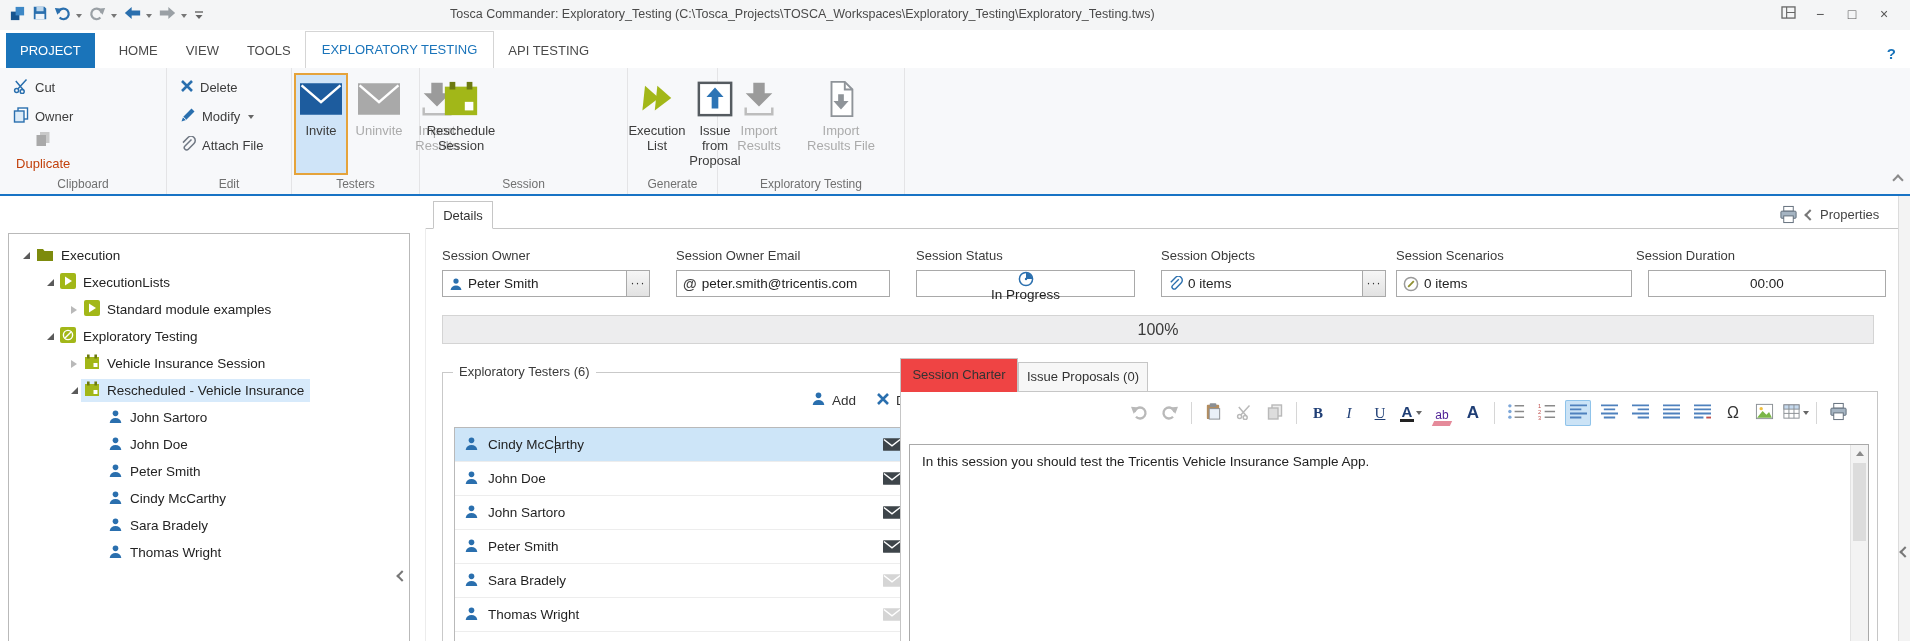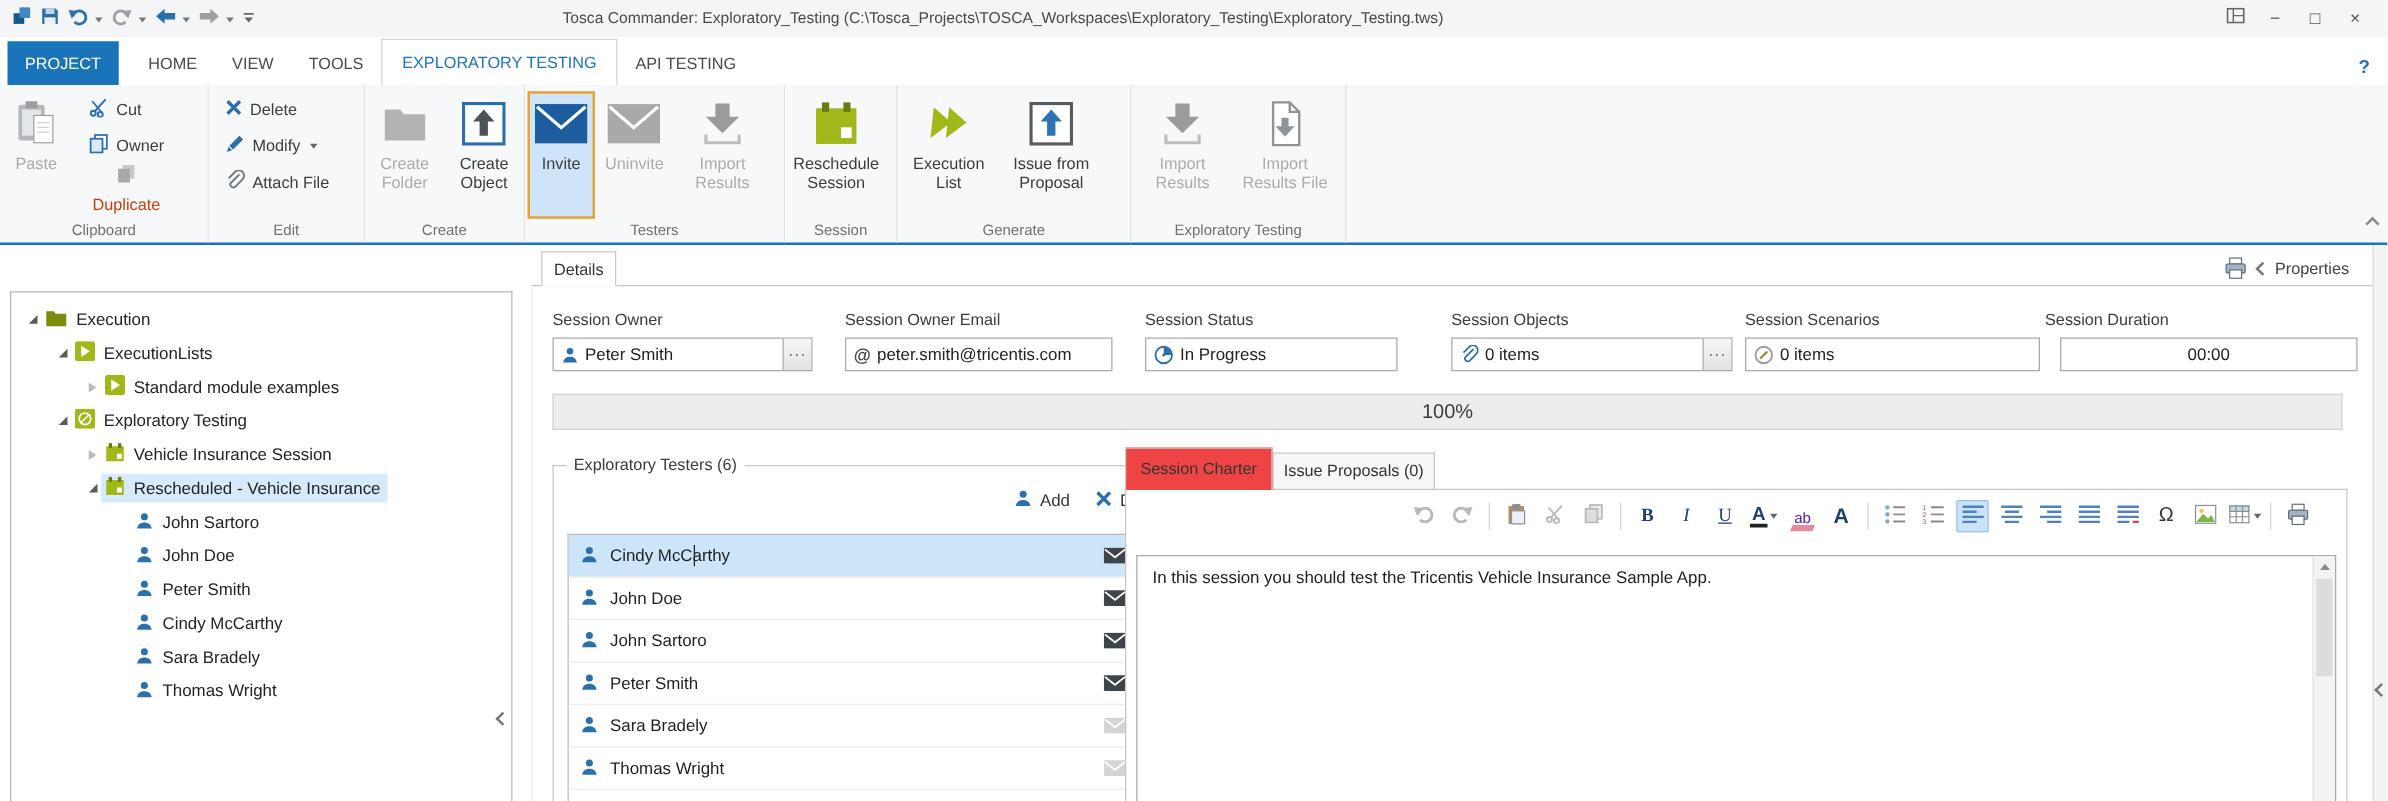--- a/index.html
+++ b/index.html
@@ -73,21 +73,21 @@
   .flabel{font-size:13px;color:#3b3b3b;margin-bottom:7px;white-space:nowrap;}
   .fbox{height:27px;border:1px solid #a9a9a9;background:#fff;display:flex;align-items:center;
         box-sizing:border-box;font-size:13.5px;color:#222;}
   .fbox .fic{margin:0 5px 0 6px;display:flex;}
   .fbox.center{justify-content:center;margin-left:12px;}
   .fellip{margin-left:auto;width:22px;align-self:stretch;border-left:1px solid #a9a9a9;
           background:linear-gradient(#f6f6f6,#e2e2e2);text-align:center;line-height:25px;
           font-size:12px;color:#333;letter-spacing:1px;}
   #f1{left:442px;} #f1 .fbox{width:208px;}
   #f2{left:676px;} #f2 .fbox{width:214px;}
-  #f3{left:916px;} #f3 .fbox{width:202px;}
+  #f3{left:916px;} #f3 .fbox{width:219px;flex-direction:column;}
   #f4{left:1161px;} #f4 .fbox{width:225px;}
   #f5{left:1396px;} #f5 .fbox{width:236px;}
   #f6{left:1636px;} #f6 .fbox{width:238px;}
   #progress{position:absolute;left:442px;top:119px;width:1430px;height:27px;background:#ededee;
             border:1px solid #d4d4d4;text-align:center;line-height:27px;font-size:16px;color:#3a3a3a;}
   
   #testers-box{position:absolute;left:442px;top:176px;width:506px;bottom:0;border:1px solid #c9c9c9;
                border-bottom:none;box-sizing:border-box;}
   #testers-legend{position:absolute;top:-9px;left:10px;background:#fff;padding:0 6px;font-size:13px;color:#3b3b3b;}
   #testers-actions{position:absolute;top:18px;right:12px;display:flex;gap:20px;align-items:center;}
@@ -216,32 +216,20 @@
       <div class="mtab">TOOLS</div>
       <div class="mtab active">EXPLORATORY TESTING</div>
       <div class="mtab">API TESTING</div>
     </div>
   <div class="helpq">?</div>
 </div>
 
 <div class="ribbon">
   <div id="ribbon-groups">
       <div class="g">
-        <div class="rbtn-large disabled">
-          <div class="ric">
-            <svg viewBox="0 0 40 40" width="38" height="38">
-              <rect x="5" y="4" width="22" height="30" rx="2" fill="#b4b8bb"></rect>
-              <rect x="11" y="1" width="10" height="6" rx="1" fill="#999fa4"></rect>
-              <rect x="8" y="8" width="16" height="22" fill="#e3e6e8"></rect>
-              <rect x="18" y="13" width="16" height="23" fill="#fff" stroke="#999fa4"></rect>
-              <path d="M21 19h10M21 23h10M21 27h10" stroke="#cdd1d4"></path>
-            </svg>
-          </div>
-          <div class="rlabel">Paste</div>
-        </div>
         <div class="smallcol">
           <div class="rbtn-small">
             <span><svg viewBox="0 0 16 16" width="16" height="16">
                 <circle cx="3.6" cy="12.6" r="2" fill="none" stroke="#2a6fae" stroke-width="1.5"></circle>
                 <circle cx="9.2" cy="13.6" r="2" fill="none" stroke="#2a6fae" stroke-width="1.5"></circle>
                 <path d="M4.8 11 L13.5 1.5 M2.8 3 L10.6 12.2" stroke="#2a6fae" stroke-width="1.5"></path>
               </svg></span>
             <span>Cut</span>
           </div>
           <div class="rbtn-small">
@@ -278,40 +266,20 @@
             <span class="tcaret"></span>
           </div>
           <div class="rbtn-small">
             <span><svg viewBox="0 0 16 16" width="16" height="16">
                 <path d="M11.5 3.5 L5 10 a2.3 2.3 0 0 0 3.3 3.3 L14 7.5 a4.2 4.2 0 0 0 -6-6 L3 6.6" fill="none" stroke="#6f7782" stroke-width="1.5"></path>
               </svg></span>
             <span>Attach File</span>
           </div>
         </div>
         <div class="glabel">Edit</div>
-      </div>
-      <div class="g">
-        <div class="rbtn-large disabled">
-          <div class="ric">
-            <svg viewBox="0 0 40 40" width="38" height="38">
-              <path d="M3 8 h13 l3 4 h18 v22 H3z" fill="#b3b3b3"></path>
-            </svg>
-          </div>
-          <div class="rlabel">Create Folder</div>
-        </div>
-        <div class="rbtn-large">
-          <div class="ric">
-            <svg viewBox="0 0 40 40" width="38" height="38">
-              <rect x="3" y="3" width="34" height="34" fill="#fff" stroke="#2a6fae" stroke-width="2.6"></rect>
-              <path d="M20 8 l9 10 h-5.5 v12 h-7 V18 h-5.5z" fill="#4d5257"></path>
-            </svg>
-          </div>
-          <div class="rlabel">Create Object</div>
-        </div>
-        <div class="glabel">Create</div>
       </div>
       <div class="g">
         <div class="rbtn-large highlighted">
           <div class="ric">
             <svg viewBox="0 0 40 30" width="42" height="32">
               <rect width="40" height="30" fill="#1d5c9e"></rect>
               <path d="M1.5 2 L20 18 L38.5 2" stroke="#fff" stroke-width="2.4" fill="none"></path>
             </svg>
           </div>
           <div class="rlabel">Invite</div>

